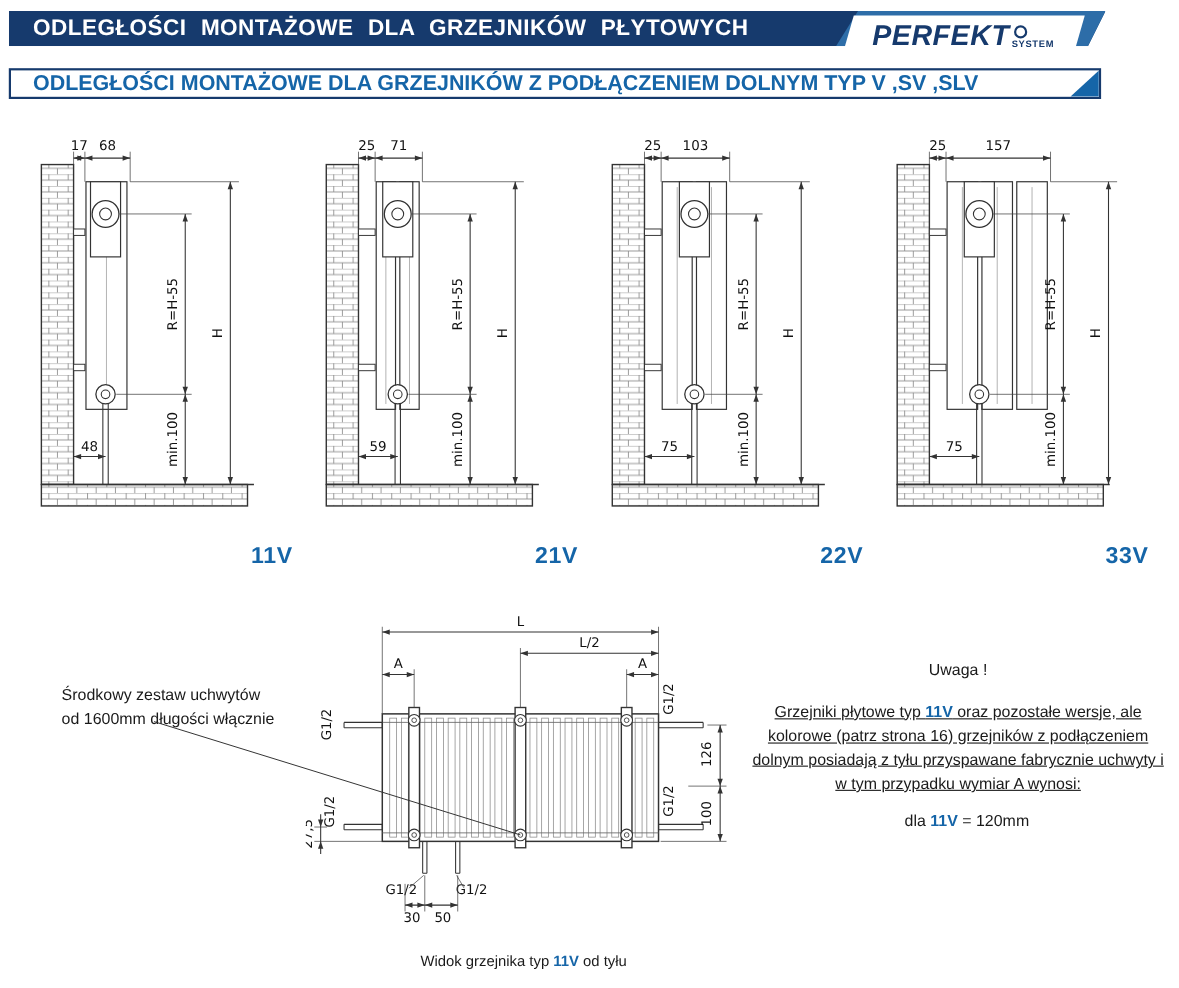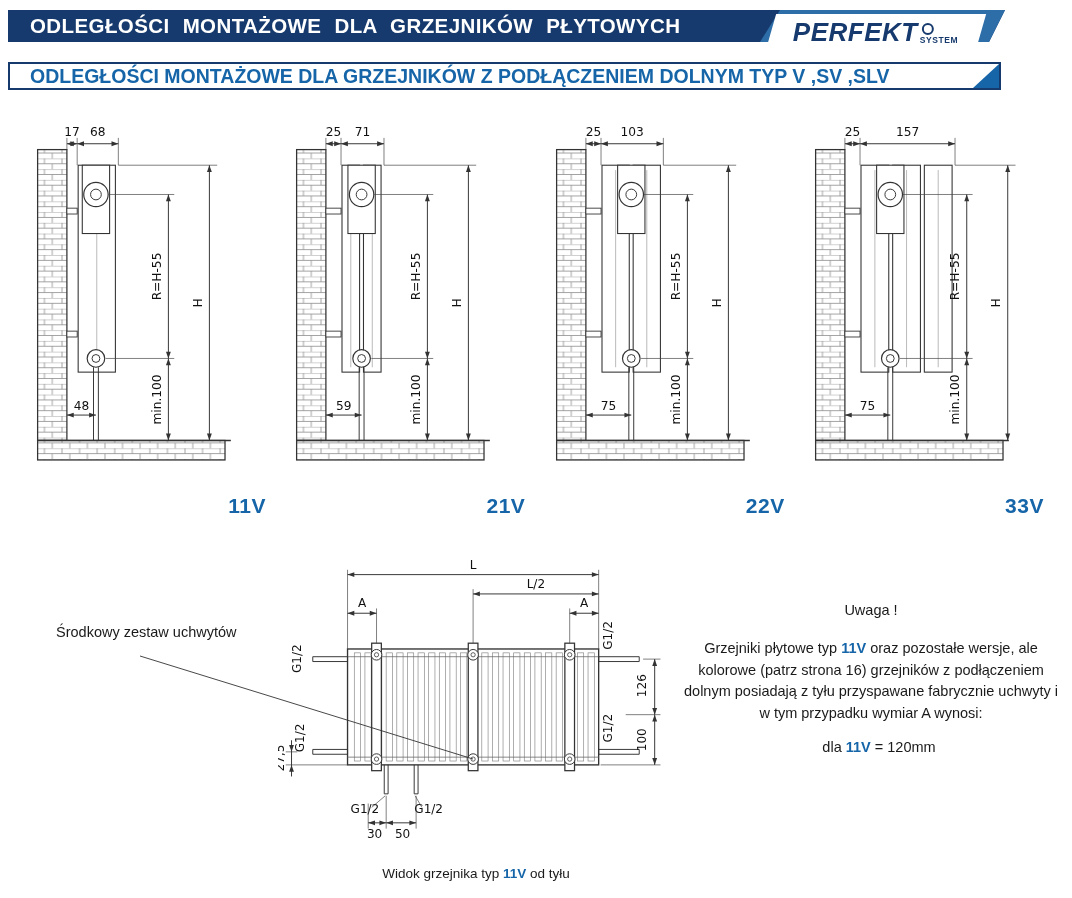--- a/index.html
+++ b/index.html
@@ -44,21 +44,21 @@
 
   
   .bottom{position:absolute;top:556px;left:0;width:1072px;height:335px;}
   .note-left{position:absolute;left:56px;top:42px;font-size:14.5px;line-height:1.5;color:#1a1a1a;margin-top:24px;}
   .leader-overlay{position:absolute;inset:0;pointer-events:none;}
   .rear-figure{position:absolute;left:278px;top:4px;width:396px;margin:0;display:flex;flex-direction:column;align-items:center;}
   .rear-svg{width:396px;height:290px;}
   .rear-caption{margin-top:16px;font-size:13.5px;color:#1a1a1a;}
   .notice{position:absolute;left:682px;top:44px;width:378px;font-size:14.5px;line-height:1.5;color:#1a1a1a;text-align:center;}
   .notice-title{margin-bottom:16px;}
-  .notice-body{margin:0 0 12px 0;}
+  .notice-body{margin:0 0 12px 0;text-decoration:underline;}
   .notice-rule{margin-top:2px;margin-left:16px;}
   .blue{color:#1565a8;font-weight:bold;}
 </style>
 </head>
 <body>
 
 <div class="page">
 
   <header class="banner">
     <div class="banner-bg"></div>
@@ -308,20 +308,21 @@
           <text class="dtxt" text-anchor="middle" x="69.25" y="291">75</text>
         </svg>
       <figcaption class="type-label">33V</figcaption>
     </figure>
   </section>
 
   <section class="bottom">
 
     <div class="note-left">
       <div>Środkowy zestaw uchwytów</div>
+      <div>od 1600mm długości włącznie</div>
     </div>
 
     <figure class="rear-figure">
       <svg class="rear-svg" id="rear-svg" viewBox="0 0 410 300">
           <rect x="72" y="92" width="260" height="120" fill="#fff" stroke="#333" stroke-width="1.4"></rect>
           <rect x="79" y="96" width="6.5" height="112" fill="none" stroke="#888" stroke-width="0.7"></rect>
           <rect x="90" y="96" width="6.5" height="112" fill="none" stroke="#888" stroke-width="0.7"></rect>
           <rect x="101" y="96" width="6.5" height="112" fill="none" stroke="#888" stroke-width="0.7"></rect>
           <rect x="112" y="96" width="6.5" height="112" fill="none" stroke="#888" stroke-width="0.7"></rect>
           <rect x="123" y="96" width="6.5" height="112" fill="none" stroke="#888" stroke-width="0.7"></rect>

